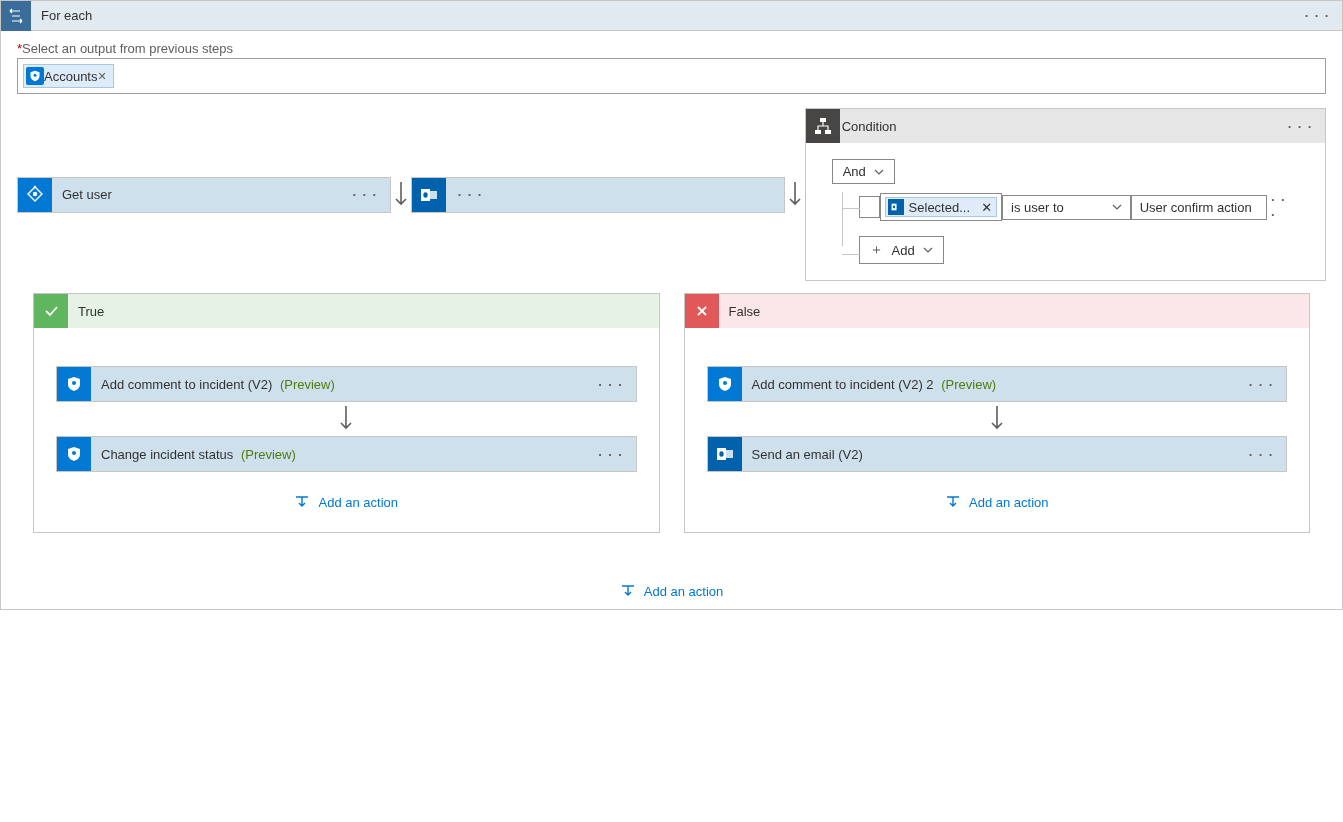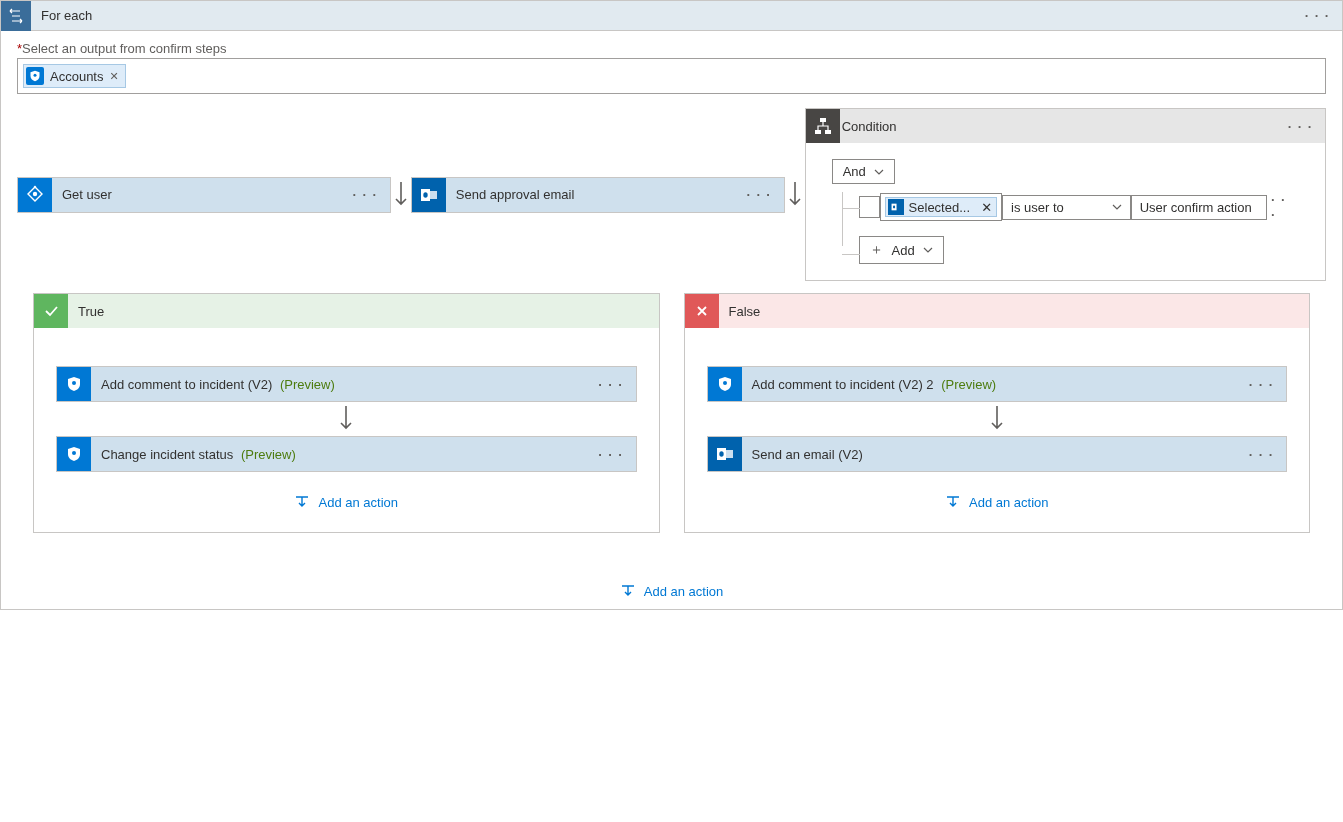--- a/index.html
+++ b/index.html
@@ -6,21 +6,21 @@
 body{background:#fff;color:#323130}
 .frame{width:1343px;height:610px;border:1px solid #c8c6c4;position:relative;overflow:hidden}
 .hdr{display:flex;align-items:center;height:30px;background:#e1eaf0;border-bottom:1px solid #c8c6c4}
 .hdr .icoBox{width:30px;height:30px;background:#3a6d9a;display:flex;align-items:center;justify-content:center;color:#fff}
 .hdr .title{padding-left:10px;flex:1}
 .hdr .dots{padding:0 12px;color:#605e5c;cursor:pointer;font-weight:bold;letter-spacing:1px}
 .body{padding:10px 16px 16px}
 .reqLabel{font-size:12px;color:#605e5c}
 .reqLabel .star{color:#a80000}
 .inputRow{border:1px solid #a19f9d;padding:5px;margin-top:2px;display:flex;align-items:center}
-.token{display:inline-flex;align-items:center;background:#deecf9;border:1px solid #a6c8e4;padding:2px 6px 2px 2px;gap:6px}
+.token{display:inline-flex;align-items:center;background:#deecf9;border:1px solid #a6c8e4;padding:2px 6px 2px 2px;}
 .token .tkIcon{width:18px;height:18px;background:#0078d4;border-radius:2px;display:flex;align-items:center;justify-content:center;color:#fff;font-size:10px}
 .token .x{color:#605e5c;cursor:pointer;font-size:11px}
 .flowCol{display:flex;flex-direction:row;align-items:center;margin-top:14px}
 .step{width:570px;border:1px solid #c8c6c4}
 .stepHdr{display:flex;align-items:center;height:34px;background:#cfe0ed}
 .stepHdr .ico{width:34px;height:34px;background:#0078d4;display:flex;align-items:center;justify-content:center;color:#fff}
 .stepHdr .ico.sentinel{background:#0078d4}
 .stepHdr .ico.outlook{background:#0062ad}
 .stepHdr .lbl{padding-left:10px;flex:1}
 .stepHdr .prev{color:#4d7c0f;margin-left:4px}
@@ -77,21 +77,21 @@
     <div class="icoBox">
       <svg width="16" height="16" viewBox="0 0 16 16" fill="none">
           <path d="M2 3h10M2 3l2-2M2 3l2 2M14 13H4M14 13l-2-2M14 13l-2 2M4 8h8" stroke="#fff" stroke-width="1.2"></path>
         </svg>
     </div>
     <div class="title">For each</div>
     <div class="dots">· · ·</div>
   </div>
 
   <div class="body">
-    <div class="reqLabel"><span class="star">*</span><span>Select an output from confirm steps</span></div>
+    <div class="reqLabel"><span class="star">*</span><span>Select an output from previous steps</span></div>
     <div class="inputRow">
       <span class="token">
         <span class="tkIcon">
           <svg width="12" height="12" viewBox="0 0 16 16">
               <path d="M8 1l6 2v5c0 4-3 6-6 7-3-1-6-3-6-7V3l6-2z" fill="#fff"></path>
               <circle cx="8" cy="7" r="2" fill="#0078d4"></circle>
             </svg>
         </span>
         <span>Accounts</span>
         <span class="x">✕</span>
@@ -122,21 +122,20 @@
 
       <div class="step">
         <div class="stepHdr">
           <div class="ico outlook">
             <svg width="18" height="18" viewBox="0 0 18 18">
                 <rect x="1" y="3" width="9" height="12" fill="#fff"></rect>
                 <rect x="10" y="5" width="7" height="8" fill="#fff" opacity=".8"></rect>
                 <ellipse cx="5.5" cy="9" rx="2.2" ry="2.8" fill="#0062ad"></ellipse>
               </svg>
           </div>
-          <div class="lbl">Send approval email</div>
           <div class="dots">· · ·</div>
         </div>
       </div>
 
       <div class="arrow">
           <svg viewBox="0 0 20 30">
             <path d="M10 2v22M5 19l5 5 5-5" stroke="#605e5c" stroke-width="1.6" fill="none"></path>
           </svg>
         </div>
 

